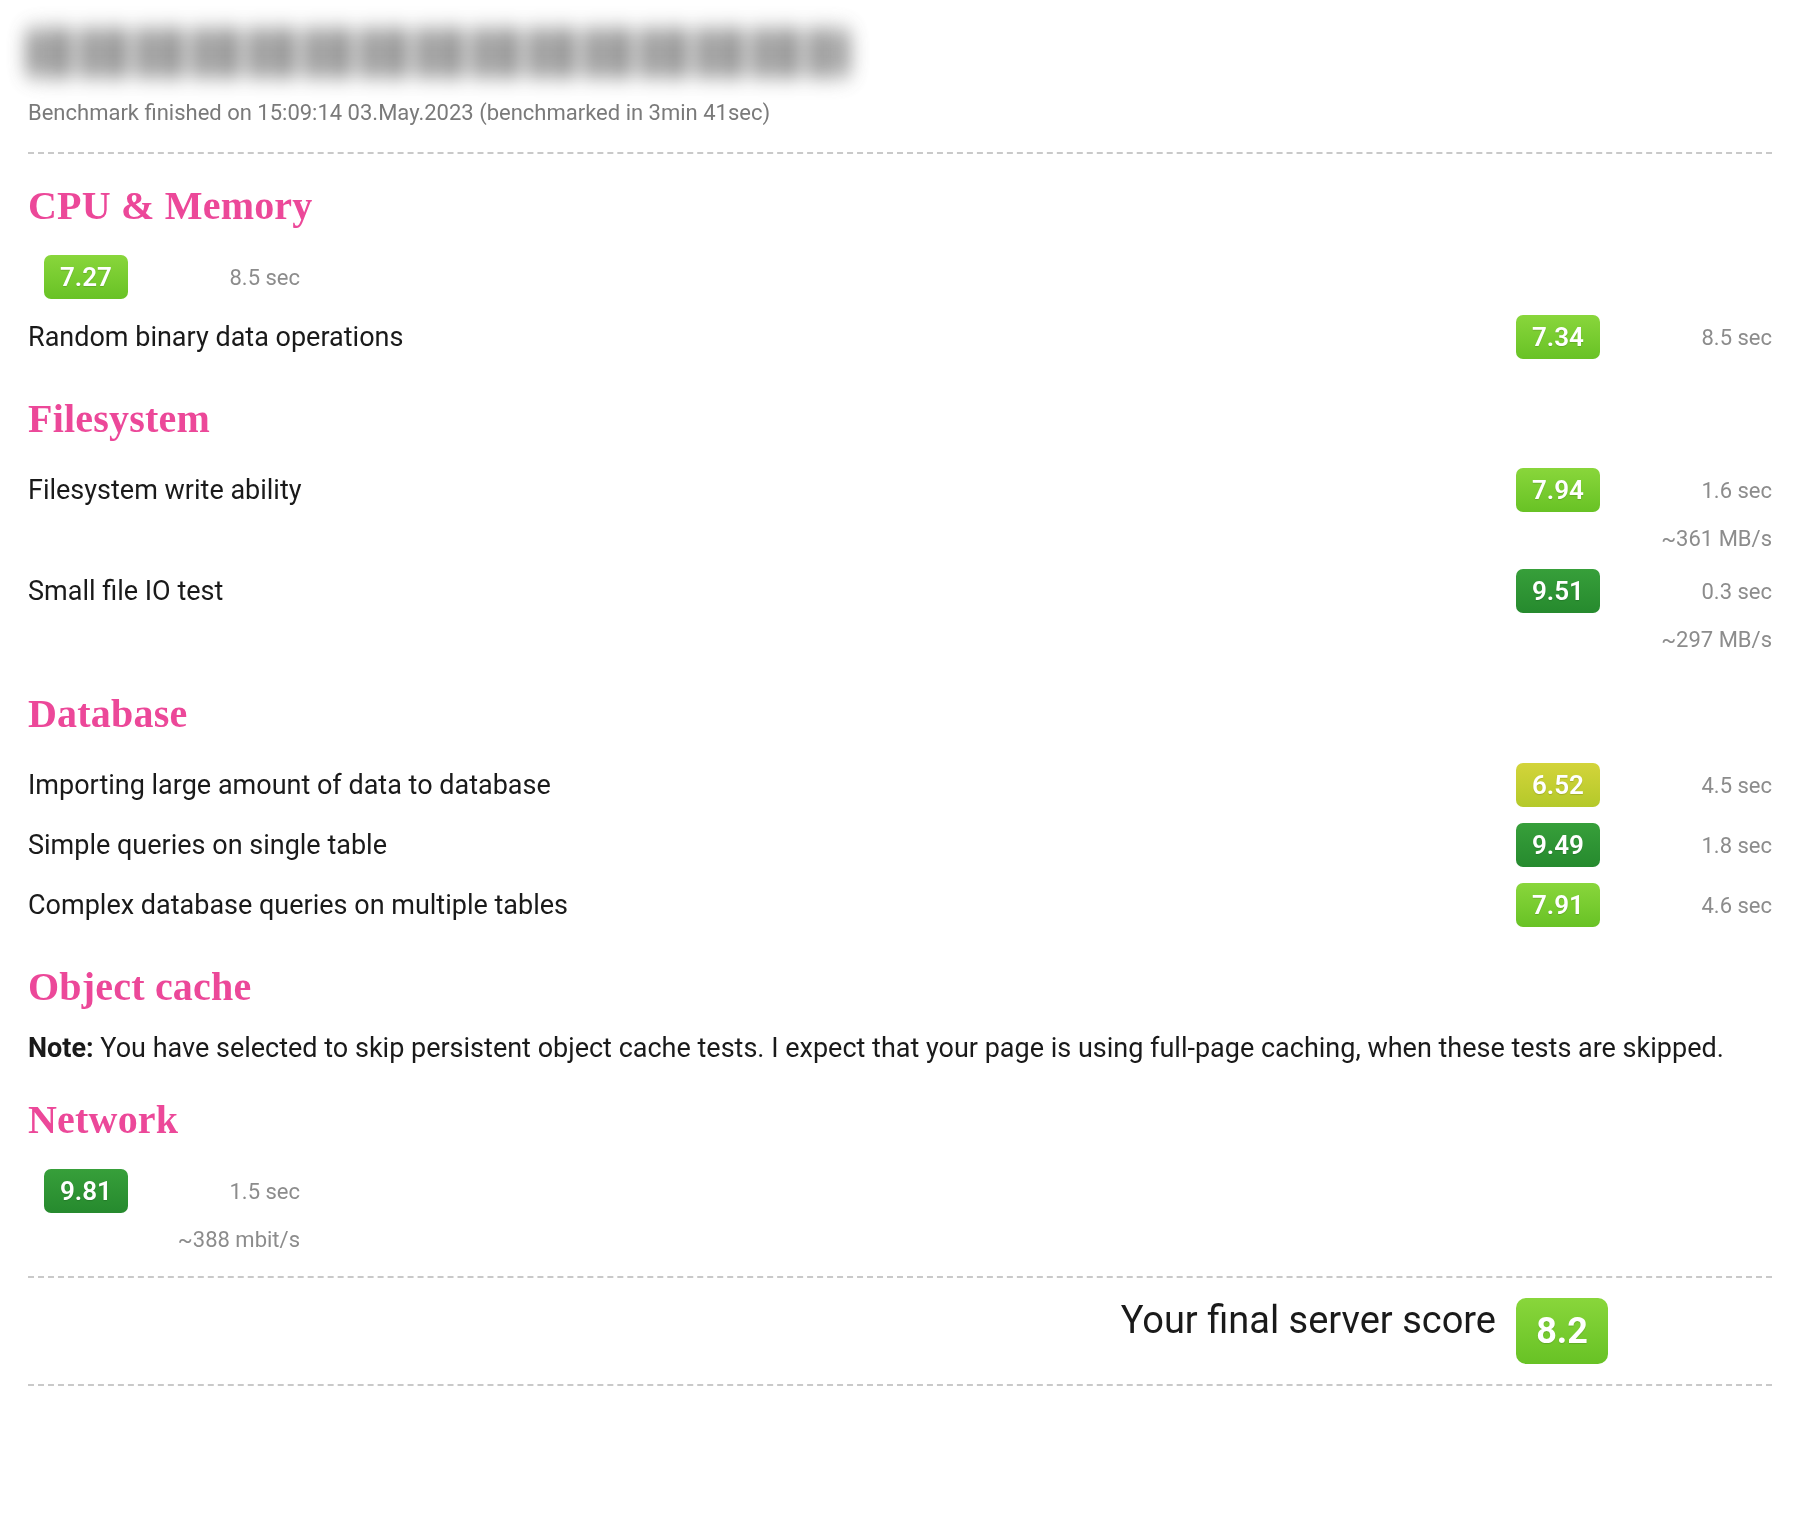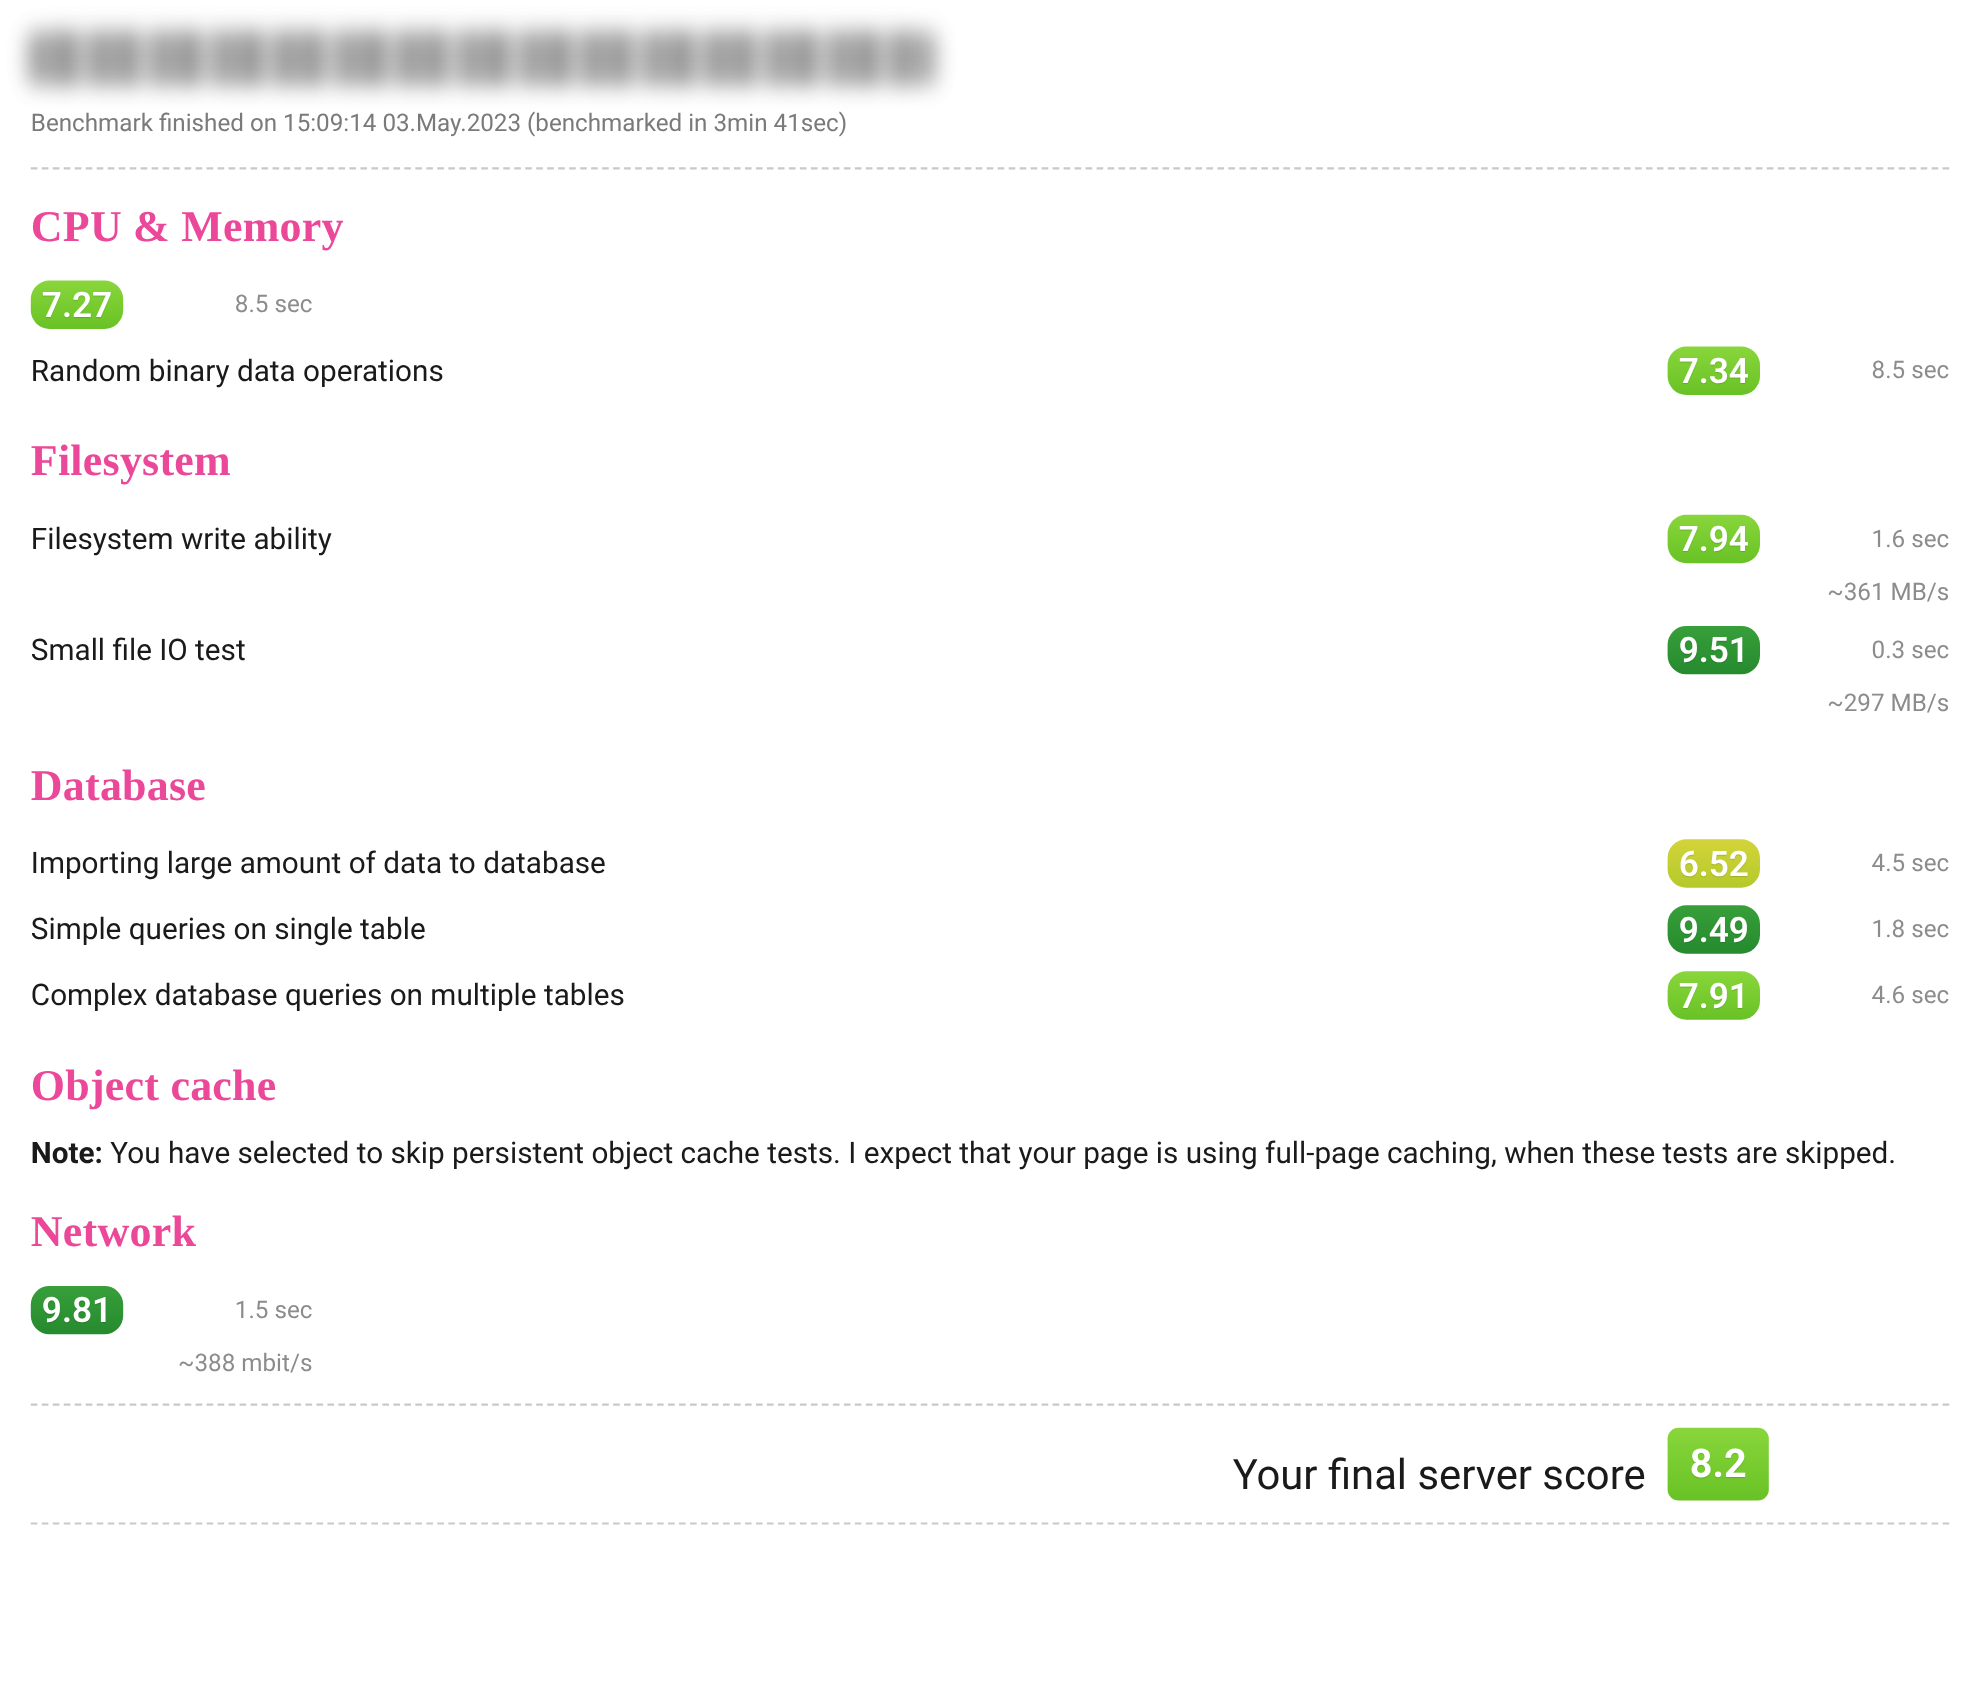--- a/index.html
+++ b/index.html
@@ -65,28 +65,29 @@
   .row .label{
     font-size:27px;
     color:#1a1a1a;
     flex:1;
     line-height:1.35;
     padding-top:4px;
   }
   .row .score{
     width:84px;
     height:44px;
-    border-radius:17px;
+    border-radius:7px;
     display:flex;
     align-items:center;
     justify-content:center;
     color:#fff;
     font-weight:600;
-    font-size:32px;
+    font-size:26px;
     text-shadow:0 1px 1px rgba(0,0,0,.15);
+    margin-left:16px;
     flex-shrink:0;
   }
   .row .timecol{
     width:160px;
     text-align:right;
     margin-left:12px;
     flex-shrink:0;
   }
   .row .timecol .t1{
     color:var(--muted2);
@@ -111,21 +112,21 @@
   }
   .note{
     font-size:27px;
     color:#1a1a1a;
     line-height:1.5;
     margin:6px 0 8px 0;
   }
   .note b{font-weight:700;}
   .final-row{
     display:flex;
-    align-items:flex-end;
+    align-items:flex-start;
     justify-content:flex-end;
     padding:6px 164px 6px 0;
   }
   .final-row .final-label{
     font-size:38px;
     color:#1a1a1a;
     margin-right:20px;
   }
   .final-row .final-score{
     width:92px;

